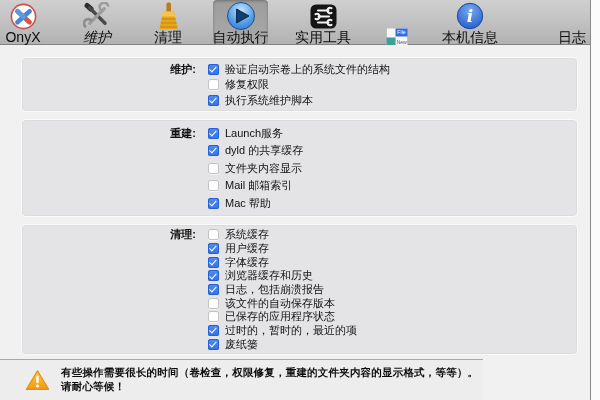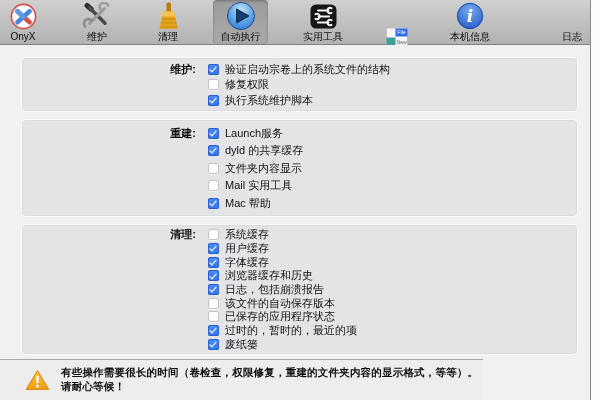--- a/index.html
+++ b/index.html
@@ -21,21 +21,21 @@
     position:absolute;top:0;height:44px;box-sizing:border-box;
     display:flex;flex-direction:column;align-items:center;justify-content:flex-end;
     padding-bottom:1px;cursor:default;
   }
   .tb-item.selected{
     background:linear-gradient(#9d9d9d,#a9a9a9);
     border-radius:4px;
     box-shadow:inset 0 1px 3px rgba(0,0,0,.28);
   }
   .tb-icon{height:30px;display:flex;align-items:center;justify-content:center;}
-  .tb-label{font-size:10px;line-height:12px;color:#0c0c0c;white-space:nowrap;}
+  .tb-label{font-size:14px;line-height:12px;color:#0c0c0c;white-space:nowrap;}
 
   
   .content{position:absolute;left:0;top:45px;width:591px;height:314px;background:#f1f1f1;}
   .group{
     position:absolute;left:21px;width:557px;box-sizing:border-box;
     background:#e4e4e6;border:1px solid #fafafa;border-radius:5px;
     box-shadow:0 0 0 1px #dcdcde inset;
     display:flex;flex-direction:column;justify-content:space-evenly;
     padding:3px 0;
   }
@@ -79,21 +79,21 @@
         <div class="tb-icon">
           <svg width="27" height="27" viewBox="0 0 27 27">
             <circle cx="13.5" cy="13.5" r="12.1" fill="#ffffff" stroke="#cf4d4d" stroke-width="1.6"></circle>
             <path d="M7.4 8.2 L19.6 19.2" stroke="#d9504c" stroke-width="4.6" stroke-linecap="round"></path>
             <path d="M19.6 8.2 L7.4 19.2" stroke="#4a86d8" stroke-width="4.6" stroke-linecap="round"></path>
             <path d="M7.4 8.2 L13.5 13.7" stroke="#5b9be2" stroke-width="4.6" stroke-linecap="round"></path>
           </svg>
         </div>
         <div class="tb-label">OnyX</div>
       </div>
-      <div class="tb-item" style="left: 73px; width: 48px;">
+      <div class="tb-item" style="left: 73px; width: 48px; font-style: italic;">
         <div class="tb-icon">
           <svg width="28" height="28" viewBox="0 0 28 28">
             <path d="M4.2 3.6 L8 7" stroke="#2d2d2d" stroke-width="5.2" stroke-linecap="round"></path>
             <path d="M6.5 5.8 L22 21.3" stroke="#494949" stroke-width="3.4" stroke-linecap="round"></path>
             <path d="M21.3 6.7 L6.7 21.3" stroke="#9c9c9c" stroke-width="3.2" stroke-linecap="round"></path>
             <path d="M19 9 A4.4 4.4 0 1 1 25.4 4.6" fill="none" stroke="#9c9c9c" stroke-width="2.6"></path>
             <path d="M9 19 A4.4 4.4 0 1 0 3 25.2" fill="none" stroke="#8d8d8d" stroke-width="2.6"></path>
           </svg>
         </div>
         <div class="tb-label">维护</div>
@@ -212,21 +212,21 @@
           <span class="cb-label">dyld 的共享缓存</span>
         </div>
         <div class="row">
           <span class="grp-label"></span>
           <span class="checkbox" role="checkbox" aria-checked="false"></span>
           <span class="cb-label">文件夹内容显示</span>
         </div>
         <div class="row">
           <span class="grp-label"></span>
           <span class="checkbox" role="checkbox" aria-checked="false"></span>
-          <span class="cb-label">Mail 实用工具</span>
+          <span class="cb-label">Mail 邮箱索引</span>
         </div>
         <div class="row">
           <span class="grp-label"></span>
           <span class="checkbox checked" role="checkbox" aria-checked="true"></span>
           <span class="cb-label">Mac 帮助</span>
         </div>
       </div>
       <div class="group" style="top: 179px; height: 131px;">
         <div class="row">
           <span class="grp-label">清理:</span>

